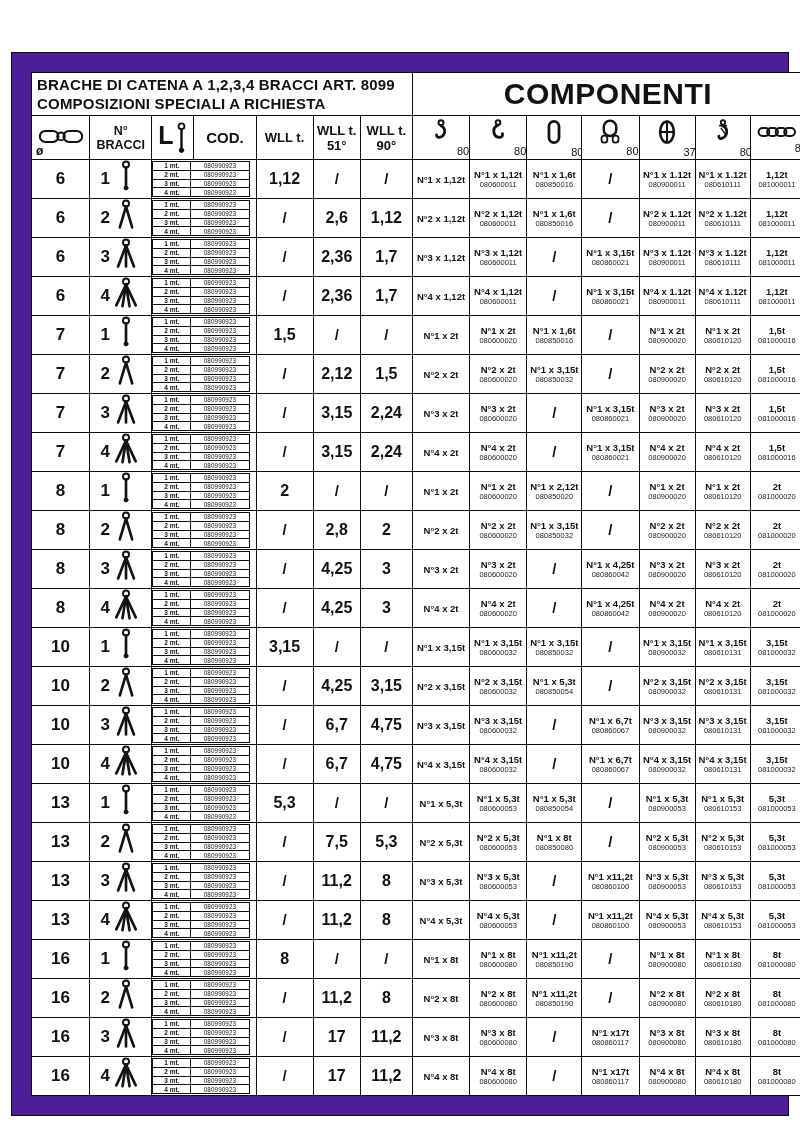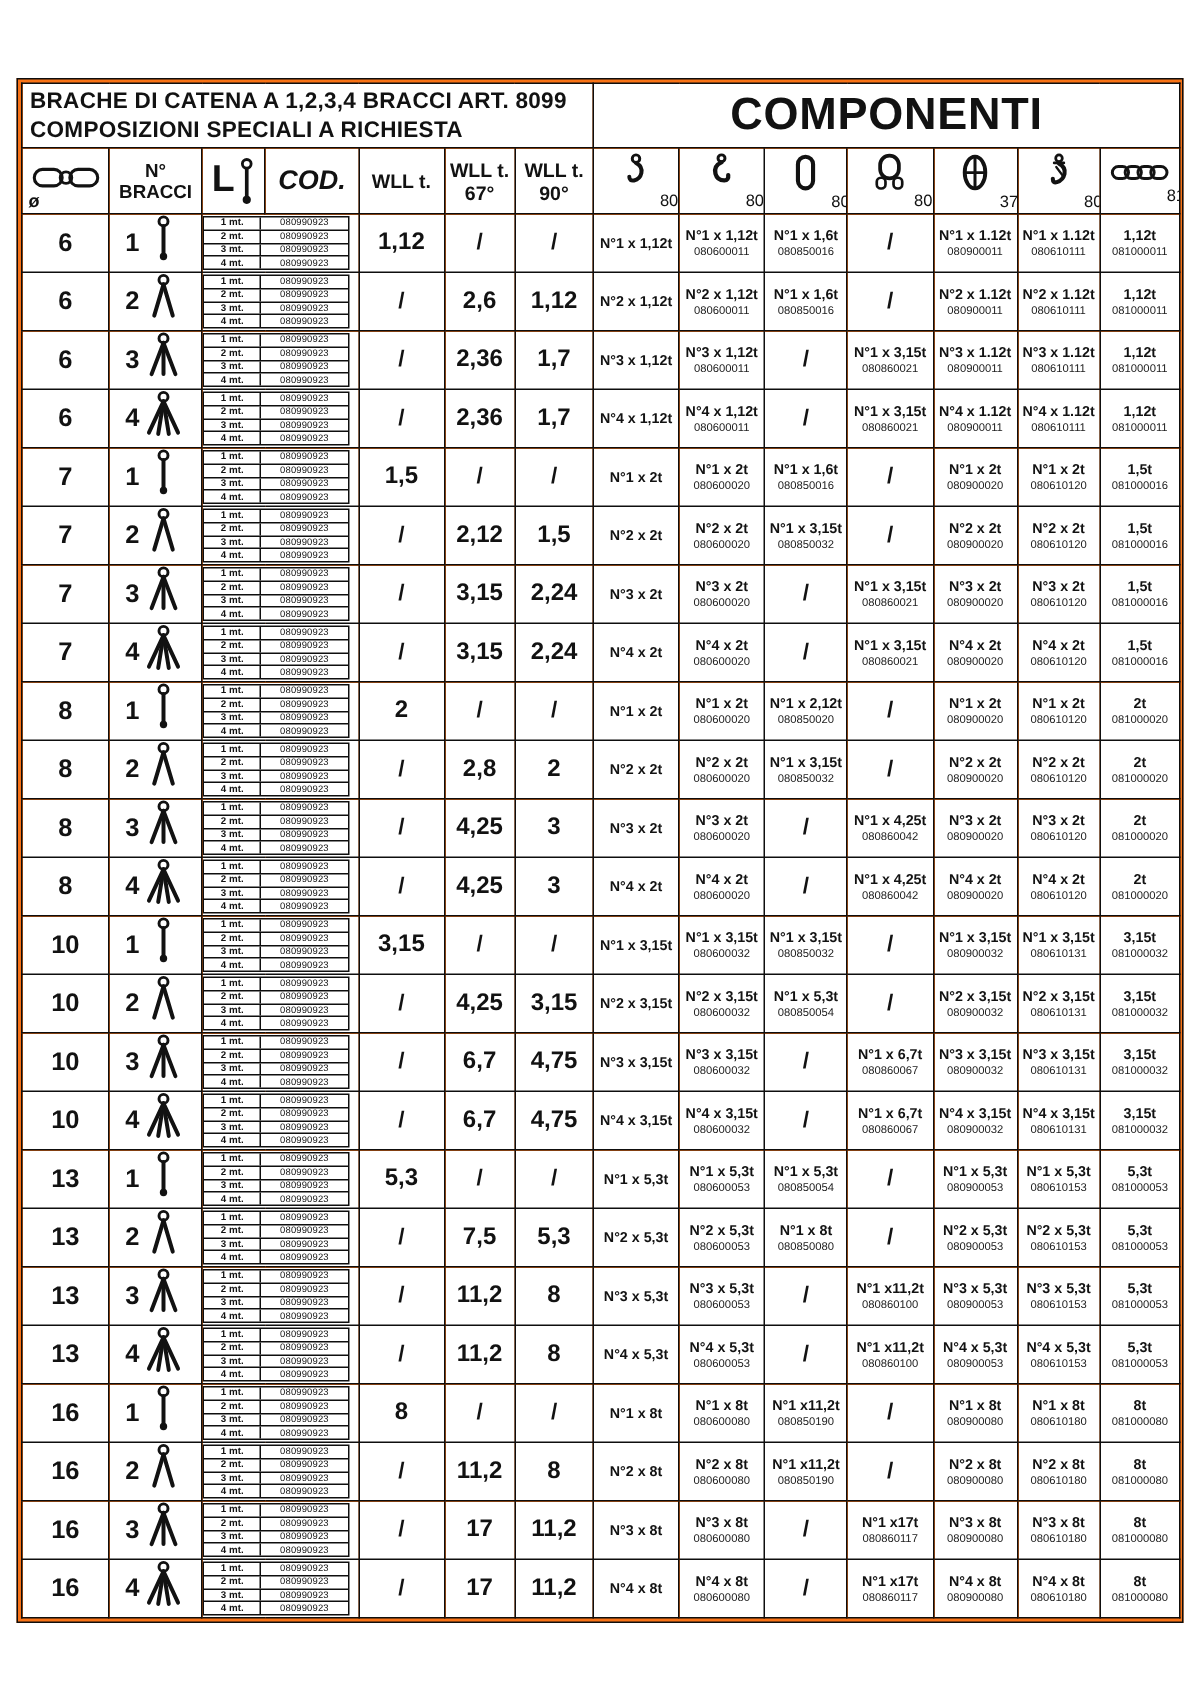--- a/index.html
+++ b/index.html
@@ -1,33 +1,33 @@
 <!DOCTYPE html>
 <html><head>
 <meta charset="utf-8">
 <style>
   html,body{margin:0;padding:0;background:#ffffff;}
   body{width:800px;height:1132px;position:relative;overflow:hidden;
        font-family:"Liberation Sans",sans-serif;color:#121212;}
   .sheet{position:absolute;left:11px;top:52px;width:778px;box-sizing:border-box;
-         border:1.5px solid #0e0e0e;padding:2px;background:#f97316;}
+         border:1.5px solid #0e0e0e;padding:19px;background:#4c1d95;}
   table{border-collapse:collapse;table-layout:fixed;width:773px;}
   td{border:1.5px solid #0e0e0e;padding:0;text-align:center;vertical-align:middle;
      overflow:hidden;background:#fff;}
   
   .titlecell{text-align:left;padding:1px 0 1px 5px;font-size:15px;font-weight:600;
              line-height:19px;letter-spacing:.2px;height:40px;}
   .compcell{font-size:30px;font-weight:700;letter-spacing:.5px;height:40px;}
   .colhead{height:43px;font-weight:700;}
   .diahead{position:relative;}
   .diahead .sym{position:absolute;left:4px;bottom:1px;font-size:12px;font-weight:700;}
   .two{font-size:12.5px;line-height:14px;font-weight:700;}
   .lhead{font-size:25px;font-weight:700;}
   .lhead svg{margin-left:3px;vertical-align:middle;}
-  .codhead{font-size:18px;font-style:italic;}
+  .codhead{font-size:15px;}
   .wllhead{font-size:13px;line-height:15px;}
   .comphead .num{font-size:11px;font-weight:400;line-height:13px;display:block;margin-top:1px;margin-left:44px;}
   .comphead svg{display:block;margin:2px auto 0 auto;}
   
   td.dia{font-size:17px;font-weight:600;}
   td.legs{font-size:17px;font-weight:600;}
   .legwrap{display:flex;align-items:center;justify-content:center;gap:1px;}
   td.lcod{padding:0;}
   .subtbl{box-sizing:border-box;width:calc(100% - 6px);height:36px;border:1px solid #0e0e0e;
           display:flex;flex-direction:column;}
@@ -88,21 +88,21 @@
         <span>L</span><span><svg width="11" height="32" viewBox="0 0 11 34">
                 <circle cx="5.5" cy="4.5" r="3.1" stroke-width="2"></circle>
                 <line x1="5.5" y1="8" x2="5.5" y2="28" stroke-width="2.6"></line>
                 <circle cx="5.5" cy="30" r="2.4" fill="#121212" stroke-width="1"></circle>
               </svg></span>
       </td>
       <td class="colhead codhead">COD.</td>
       <td class="colhead wllhead">WLL t.</td>
       <td class="colhead wllhead">
         <div>WLL t.</div>
-        <div>67°</div>
+        <div>51°</div>
       </td>
       <td class="colhead wllhead">
         <div>WLL t.</div>
         <div>90°</div>
       </td>
 
     <td class="colhead comphead"><span><svg width="22" height="25" viewBox="0 0 24 28">
                 <circle cx="12" cy="4.2" r="2.8" stroke-width="2.2"></circle>
                 <path d="M12 7.5 Q17 10 16 15 Q15 19.5 10.5 20.5 Q7 21 7 17.8" stroke-width="3"></path>
               </svg></span><span class="num">8058</span></td>

